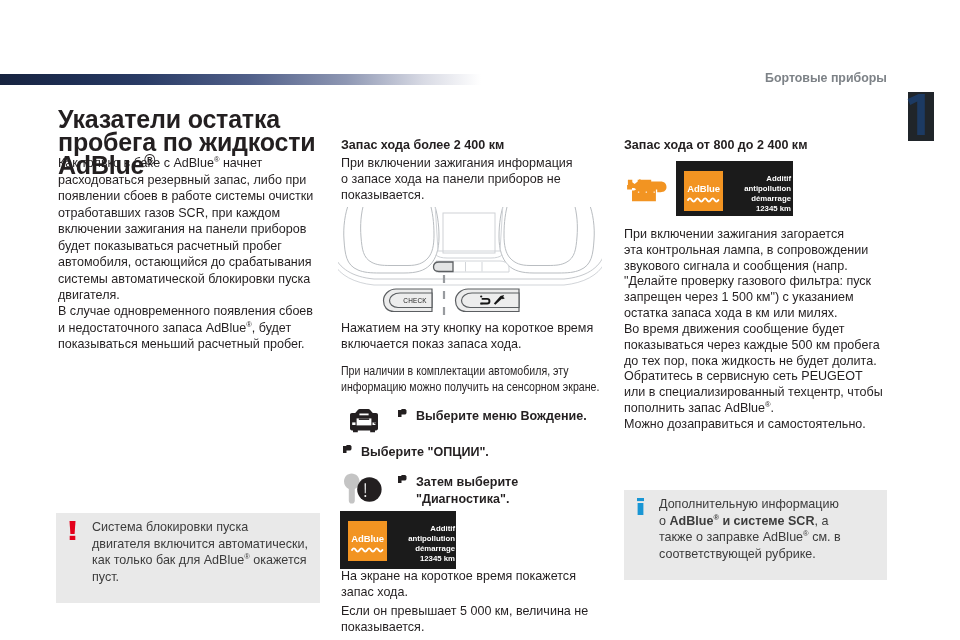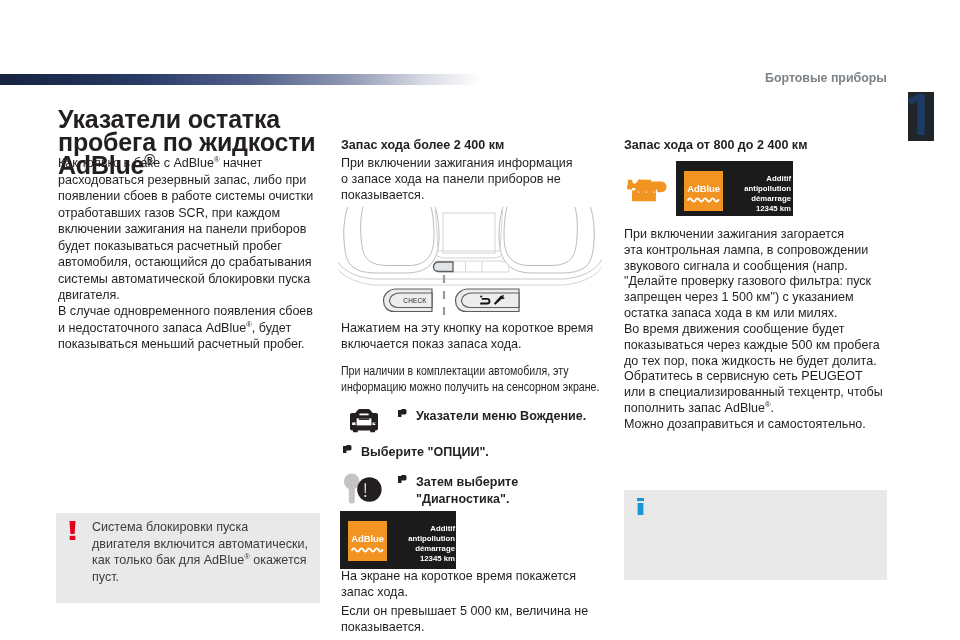--- a/index.html
+++ b/index.html
@@ -129,21 +129,21 @@
     <rect x="10.4" y="4.5" width="9.2" height="1.8" fill="#ffffff"></rect>
     <path fill="#ffffff" d="M7.6 9.4 H22.4 V16.4 H7.6 Z"></path>
     <rect x="9.8" y="9.4" width="10.4" height="1.5" fill="#231f20"></rect>
     <rect x="3.2" y="13.4" width="3.3" height="2.6" fill="#ffffff"></rect>
     <path fill="#ffffff" d="M23.5 13.4 H26.8 V16 H23.5 Z"></path>
     <path fill="#231f20" d="M26.8 16.0 L24.3 13.4 H26.8 Z"></path>
   </svg>
   <svg class="abs" style="left:398px;top:365px" width="9.5" height="9" viewBox="0 0 9.5 9">
     <path fill="#231f20" d="M0 1.0 H3.4 V0 H7.2 L8.5 1.2 V4.3 L7.4 5.4 H3.5 V8 H0 Z"></path>
   </svg>
-  <div class="abs bold" style="left:416px;top:364px;width:190px">Указатели меню Вождение.</div>
+  <div class="abs bold" style="left:416px;top:364px;width:190px">Выберите меню Вождение.</div>
 
   <svg class="abs" style="left:343px;top:401px" width="9.5" height="9" viewBox="0 0 9.5 9">
     <path fill="#231f20" d="M0 1.0 H3.4 V0 H7.2 L8.5 1.2 V4.3 L7.4 5.4 H3.5 V8 H0 Z"></path>
   </svg>
   <div class="abs bold" style="left:361px;top:400px;width:230px">Выберите "ОПЦИИ".</div>
 
   <svg class="abs" style="left:343px;top:429px" width="40" height="33" viewBox="0 0 40 33">
     <path fill="#c4c4c4" d="M8.6 0.6 C13.0 0.6 16.6 4.2 16.6 8.6 C16.6 11.9 14.6 14.8 11.8 16.1 L11.8 27.4 C11.8 29.4 10.8 30.6 8.8 30.6 C6.8 30.6 5.8 29.4 5.8 27.4 L5.8 16.1 C3.0 14.8 1.0 11.9 1.0 8.6 C1.0 4.2 4.2 0.6 8.6 0.6 Z"></path>
     <circle cx="26.4" cy="16.5" r="12.2" fill="#231f20"></circle>
     <path fill="#ffffff" d="M21.6 10.2 H22.9 L22.7 20.2 H21.8 Z"></path>
@@ -206,17 +206,18 @@
   <div class="abs body tight nowrap" style="left:624px;top:183px;width:280px">При включении зажигания загорается<br>эта контрольная лампа, в сопровождении<br>звукового сигнала и сообщения (напр.<br>"Делайте проверку газового фильтра: пуск<br>запрещен через 1 500 км") с указанием<br>остатка запаса хода в км или милях.</div>
   <div class="abs body tight nowrap" style="left:624px;top:278px;width:280px">Во время движения сообщение будет<br>показываться через каждые 500 км пробега<br>до тех пор, пока жидкость не будет долита.</div>
   <div class="abs body tight nowrap" style="left:624px;top:325px;width:280px">Обратитесь в сервисную сеть PEUGEOT<br>или в специализированный техцентр, чтобы<br>пополнить запас AdBlue<sup>®</sup>.</div>
   <div class="abs body tight nowrap" style="left:624px;top:373px;width:280px">Можно дозаправиться и самостоятельно.</div>
 
   <div class="box" style="left:624px;top:446px;width:263px;height:90px">
     <svg class="info-i" viewBox="0 0 7 17" width="7" height="17">
       <rect x="0" y="0" width="7" height="3.1" fill="#1996d4"></rect>
       <rect x="0.6" y="5" width="5.8" height="12" fill="#1996d4"></rect>
     </svg>
+    <div class="txt" style="left:35px;top:6px;width:230px">Дополнительную информацию<br>о <b>AdBlue<sup>®</sup> и системе SCR</b>, а<br>также о заправке AdBlue<sup>®</sup> см. в<br>соответствующей рубрике.</div>
   </div>
 
   <div class="footer">carmanualsonline.info</div>
   <div class="pagenum">75</div>
 </div>
 
 </body></html>

